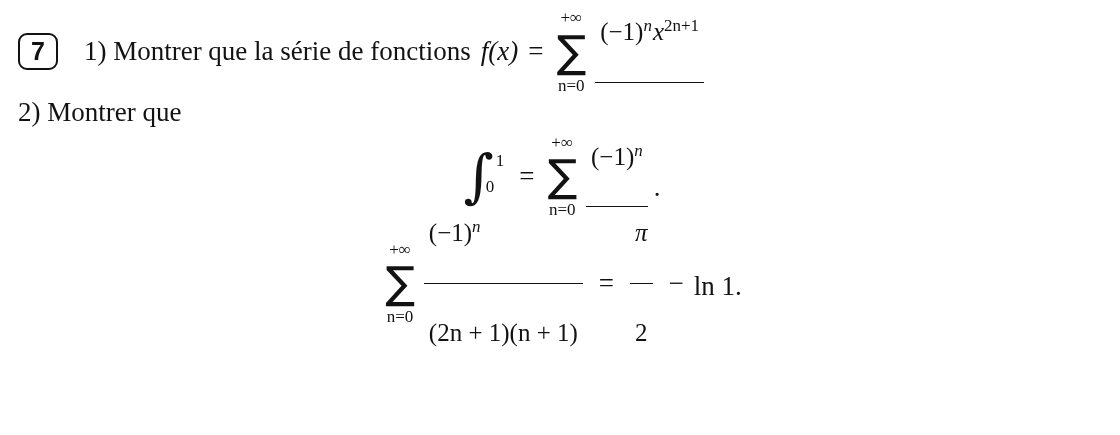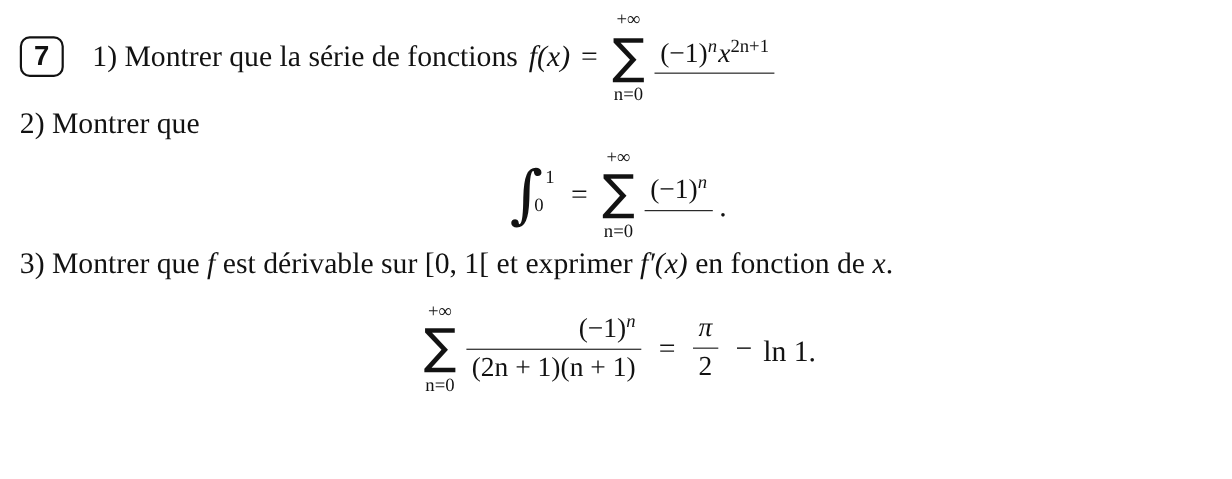--- a/index.html
+++ b/index.html
@@ -23,21 +23,21 @@
   }
   .txt{margin-right:6px;}
   .txt.after{margin-left:6px;margin-right:0;}
   .imath{display:inline-flex;align-items:center;margin:0 4px;}
   .it{font-style:italic;}
   .rel{margin:0 10px;}
   .minus{margin:0 10px;}
   .sumop{display:inline-flex;flex-direction:column;align-items:center;margin:0 3px;line-height:1;}
   .sumop .lim{font-size:17px;line-height:1.15;}
   .sumop .op{font-size:44px;line-height:1;font-family:"DejaVu Sans",sans-serif;margin:2px 0;}
-  .frac{display:inline-flex;flex-direction:column;align-items:flex-end;margin:0 6px;font-size:25px;line-height:1.15;}
+  .frac{display:inline-flex;flex-direction:column;align-items:flex-start;margin:0 6px;font-size:25px;line-height:1.15;gap:32px;}
   .frac .bar{align-self:stretch;height:0;border-top:1.7px solid #121212;margin:3px 0;}
   .frac .num,.frac .den{padding:0 5px;white-space:nowrap;}
   .sup{font-size:17px;vertical-align:9px;line-height:1;}
   .xgap{margin-left:1px;}
   .intop{display:inline-flex;margin-right:5px;}
   .int-sign{font-size:58px;line-height:0.95;font-family:"DejaVu Serif","DejaVu Sans",serif;}
   .int-lims{display:inline-flex;flex-direction:column;justify-content:space-between;font-size:17px;margin-left:2px;padding:2px 0 7px;}
   .int-lo{margin-left:-10px;}
   .display{display:flex;justify-content:center;align-items:center;height:92px;}
   .display.d2{height:102px;margin-top:10px;}
@@ -84,21 +84,20 @@
         <span class="op">∑</span>
         <span class="lim">n=0</span>
       </span>
     <span class="frac">
       <span class="num"><span>(−1)</span><span class="sup it">n</span></span>
       <span class="bar"></span>
     </span>
     <span class="low">.</span>
   </div>
 
-  <div class="line"><span>3) Montrer que </span><span class="it">f</span><span> est dérivable sur [0, 1[ et exprimer </span><span class="it">f′(x)</span><span> en fonction de </span><span class="it">x</span><span>.</span></div>
 
 
   <div class="display d2">
     <span class="sumop">
         <span class="lim">+∞</span>
         <span class="op">∑</span>
         <span class="lim">n=0</span>
       </span>
     <span class="frac">
       <span class="num"><span>(−1)</span><span class="sup it">n</span></span>

